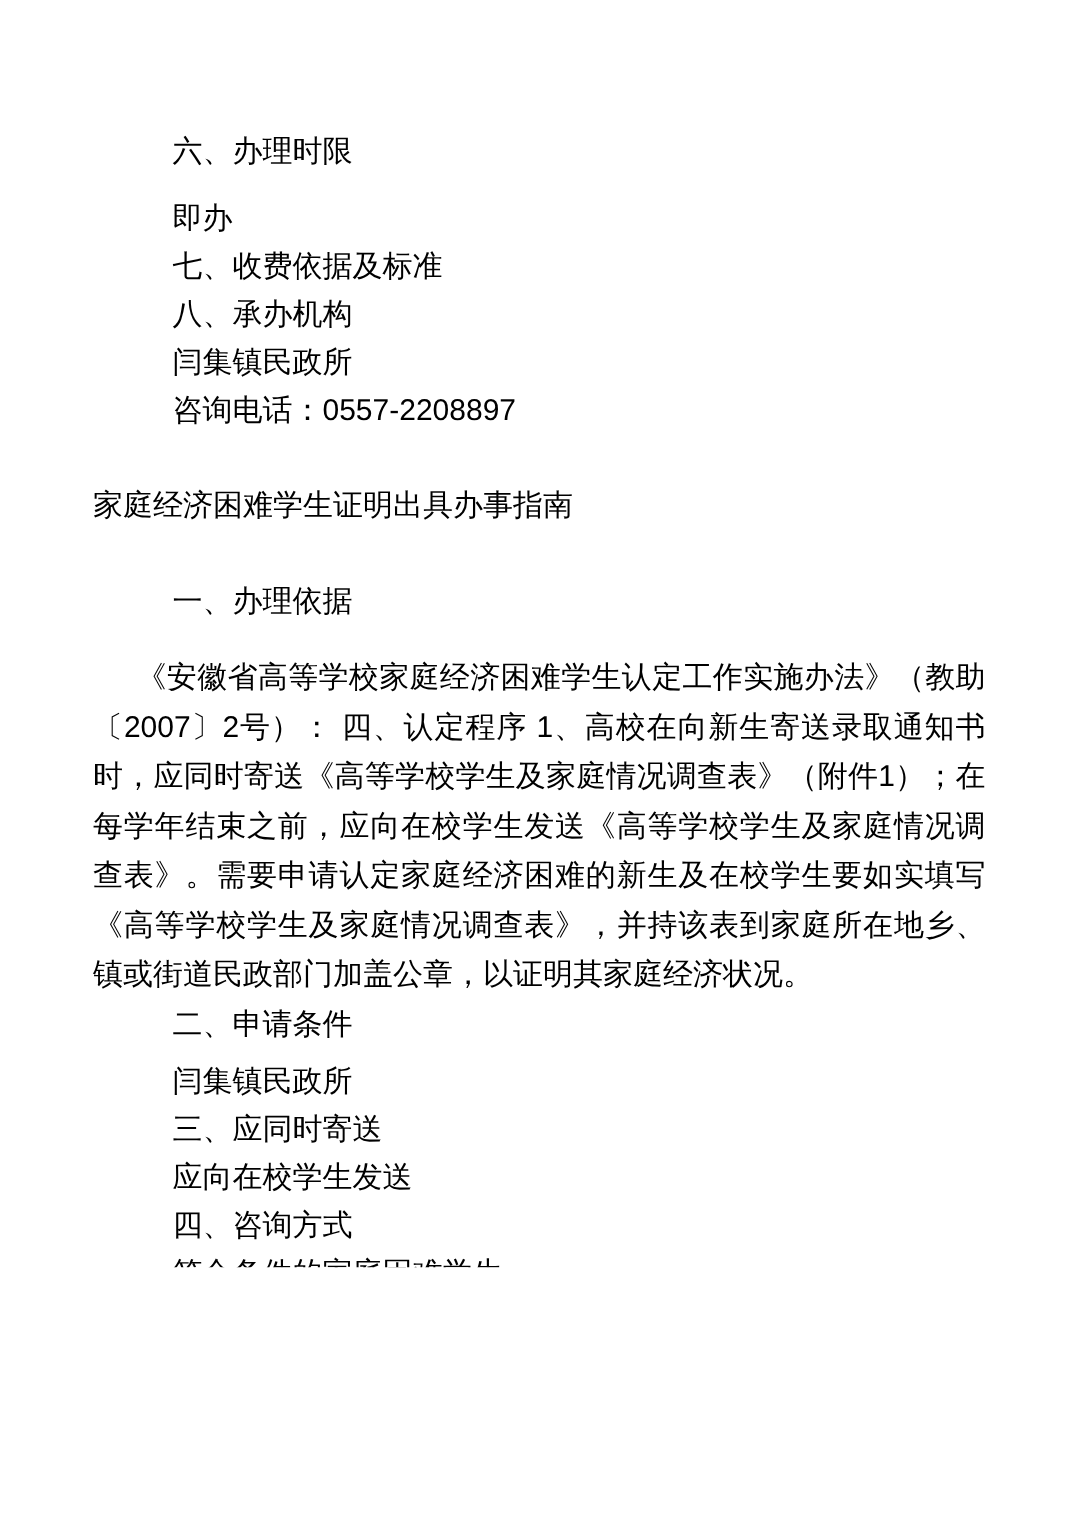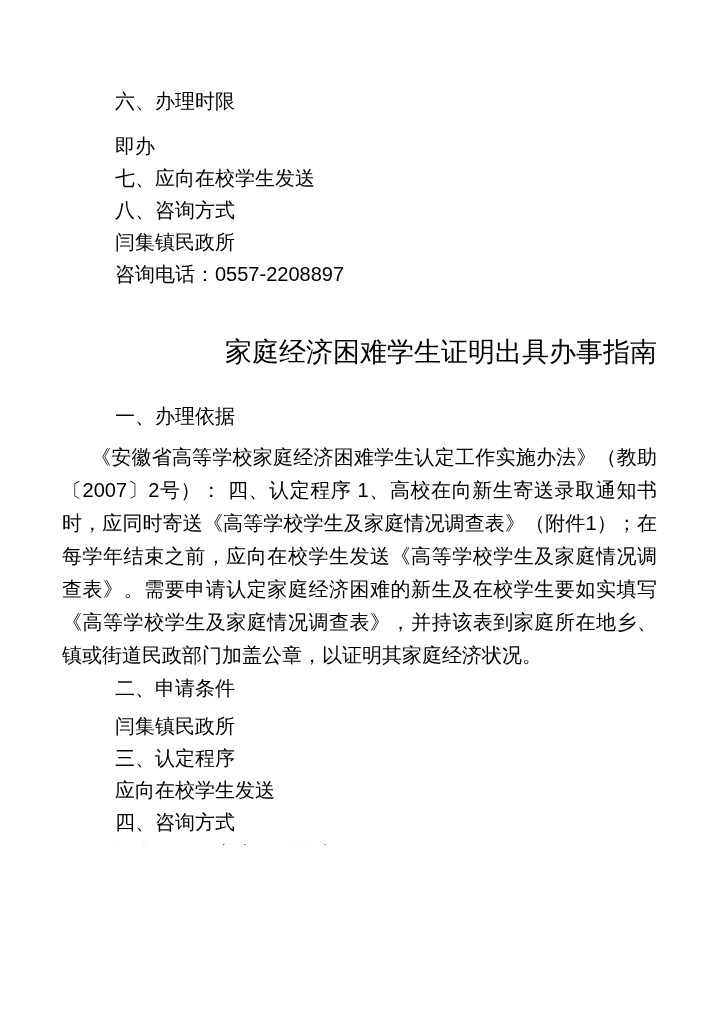--- a/index.html
+++ b/index.html
@@ -17,59 +17,59 @@
   .content { padding: 85px 58px 0 62px; }
   .line {
     font-size: 20px;
     line-height: 32px;
     padding-left: 53px;
     white-space: nowrap;
   }
   .gap-above { margin-top: 13px; }
   .gap-small { margin-top: 6px; }
   .doc-title {
-    margin-top: 40px;
-    font-size: 27px;
+    margin-top: 25px;
+    font-size: 20px;
     line-height: 44px;
     font-weight: 400;
-    text-align: right;
+    text-align: left;
     white-space: nowrap;
   }
   .sec1-heading { margin-top: 26px; }
   .paragraph {
-    margin-top: 9px;
+    margin-top: 19px;
     font-size: 20px;
     line-height: 33px;
     text-align: justify;
     text-indent: 29px;
   }
 </style>
 </head>
 <body>
 
 <div class="page">
   <div class="content">
 
     <div>
       <p class="line">六、办理时限</p>
       <p class="line gap-above">即办</p>
-      <p class="line">七、应向在校学生发送</p>
-      <p class="line">八、咨询方式</p>
+      <p class="line">七、收费依据及标准</p>
+      <p class="line">八、承办机构</p>
       <p class="line">闫集镇民政所</p>
       <p class="line">咨询电话：0557-2208897</p>
     </div>
 
     <h1 class="doc-title">家庭经济困难学生证明出具办事指南</h1>
 
     <p class="line sec1-heading">一、办理依据</p>
     <p class="paragraph">《安徽省高等学校家庭经济困难学生认定工作实施办法》（教助〔2007〕2号）： 四、认定程序 1、高校在向新生寄送录取通知书时，应同时寄送《高等学校学生及家庭情况调查表》（附件1）；在每学年结束之前，应向在校学生发送《高等学校学生及家庭情况调查表》。需要申请认定家庭经济困难的新生及在校学生要如实填写《高等学校学生及家庭情况调查表》，并持该表到家庭所在地乡、镇或街道民政部门加盖公章，以证明其家庭经济状况。</p>
 
     <p class="line">二、申请条件</p>
     <p class="line gap-small">闫集镇民政所</p>
 
-    <p class="line">三、认定程序</p>
+    <p class="line">三、应同时寄送</p>
     <p class="line">应向在校学生发送</p>
 
     <p class="line">四、咨询方式</p>
     <p class="line">符合条件的家庭困难学生。</p>
 
   </div>
 </div>
 
 </body></html>

